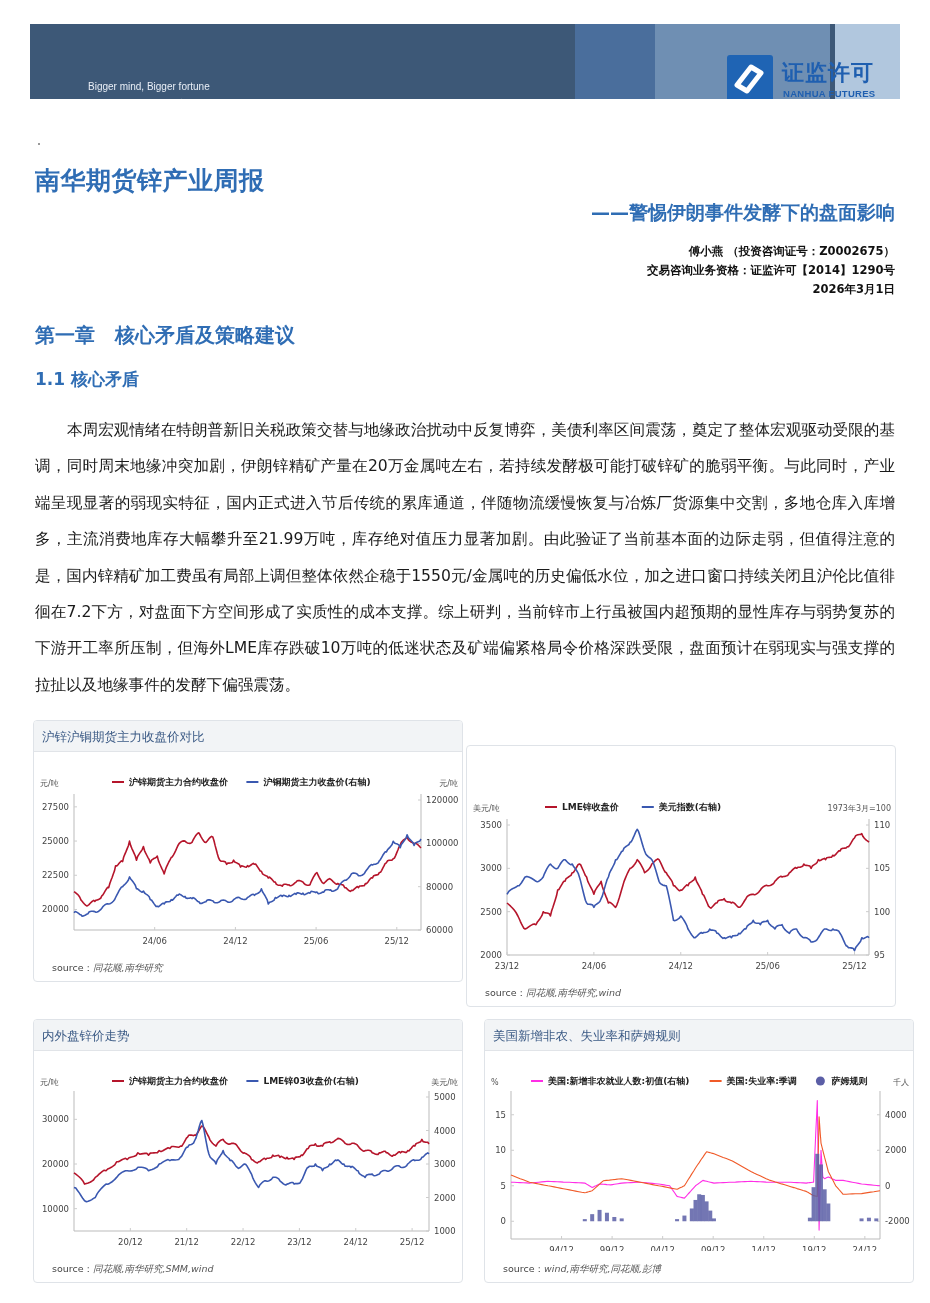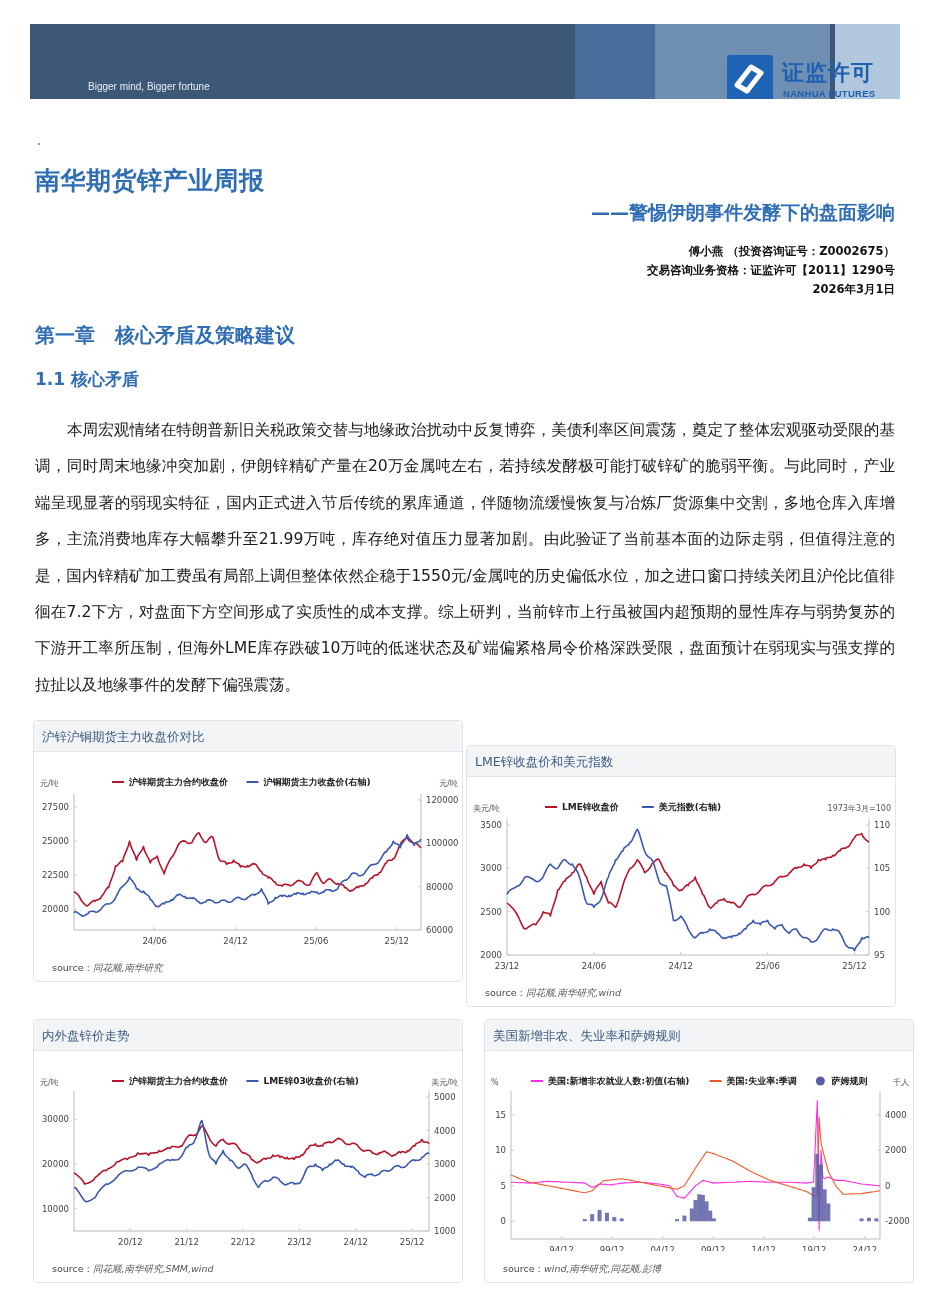--- a/index.html
+++ b/index.html
@@ -59,21 +59,21 @@
   </div>
   <div class="logo-cn">证监许可</div>
   <div class="logo-en">NANHUA FUTURES</div>
 </div>
 <div class="tiny-dot"></div>
 
 <div class="title">南华期货锌产业周报</div>
 <div class="subtitle">——警惕伊朗事件发酵下的盘面影响</div>
 <div class="meta">
   <div>傅小燕 （投资咨询证号：Z0002675）</div>
-  <div>交易咨询业务资格：证监许可【2011】1290号</div>
+  <div>交易咨询业务资格：证监许可【2014】1290号</div>
   <div>2026年3月1日</div>
 </div>
 
 <div class="h1">第一章　核心矛盾及策略建议</div>
 <div class="h2">1.1 核心矛盾</div>
 <div class="para">本周宏观情绪在特朗普新旧关税政策交替与地缘政治扰动中反复博弈，美债利率区间震荡，奠定了整体宏观驱动受限的基调，同时周末地缘冲突加剧，伊朗锌精矿产量在20万金属吨左右，若持续发酵极可能打破锌矿的脆弱平衡。与此同时，产业端呈现显著的弱现实特征，国内正式进入节后传统的累库通道，伴随物流缓慢恢复与冶炼厂货源集中交割，多地仓库入库增多，主流消费地库存大幅攀升至21.99万吨，库存绝对值压力显著加剧。由此验证了当前基本面的边际走弱，但值得注意的是，国内锌精矿加工费虽有局部上调但整体依然企稳于1550元/金属吨的历史偏低水位，加之进口窗口持续关闭且沪伦比值徘徊在7.2下方，对盘面下方空间形成了实质性的成本支撑。综上研判，当前锌市上行虽被国内超预期的显性库存与弱势复苏的下游开工率所压制，但海外LME库存跌破10万吨的低迷状态及矿端偏紧格局令价格深跌受限，盘面预计在弱现实与强支撑的拉扯以及地缘事件的发酵下偏强震荡。</div>
 
 <div class="panel p1">
   <div class="ph">沪锌沪铜期货主力收盘价对比</div>
   <svg class="chart" id="chart0" viewBox="0 0 430 200" width="430" height="200">
@@ -110,21 +110,20 @@
       <text x="95" y="33" class="lg">沪锌期货主力合约收盘价</text>
       <line x1="212.4" y1="30" x2="224.4" y2="30" stroke="#3a58b0" stroke-width="2"></line>
       <text x="229.4" y="33" class="lg">沪铜期货主力收盘价(右轴)</text>
       <polyline points="40.0,139.7 41.2,140.4 42.3,141.3 43.5,142.3 44.6,143.6 45.8,145.2 46.9,147.9 48.1,149.2 49.3,150.7 50.4,152.0 51.6,153.1 52.7,153.9 53.9,153.4 55.0,152.6 56.2,151.3 57.4,150.1 58.5,149.1 59.7,148.4 60.8,149.3 62.0,148.2 63.1,147.9 64.3,147.6 65.4,147.0 66.6,146.3 67.8,143.8 68.9,142.9 70.1,140.8 71.2,138.9 72.4,137.0 73.5,135.4 74.7,135.6 75.9,131.2 77.0,128.2 78.2,125.2 79.3,122.1 80.5,118.8 81.6,113.7 82.8,113.9 84.0,112.7 85.1,111.3 86.3,110.0 87.4,108.9 88.6,109.6 89.7,105.0 90.9,102.1 92.1,99.4 93.2,96.6 94.4,93.7 95.5,89.1 96.7,93.6 97.8,96.3 99.0,98.9 100.1,101.4 101.3,104.0 102.5,108.2 103.6,104.5 104.8,102.6 105.9,100.9 107.1,99.2 108.2,97.6 109.4,94.5 110.6,98.8 111.7,101.2 112.9,103.5 114.0,105.6 115.2,107.7 116.3,110.9 117.5,108.2 118.7,107.3 119.8,106.5 121.0,106.0 122.1,105.5 123.3,104.1 124.4,108.6 125.6,111.5 126.8,114.2 127.9,116.6 129.1,119.0 130.2,121.9 131.4,117.7 132.5,114.9 133.7,112.3 134.8,110.0 136.0,107.9 137.2,105.5 138.3,104.8 139.5,102.9 140.6,100.8 141.8,98.4 142.9,95.8 144.1,93.2 145.3,91.3 146.4,90.3 147.6,89.6 148.7,89.1 149.9,88.9 151.0,89.1 152.2,90.3 153.4,90.9 154.5,91.3 155.7,91.4 156.8,91.2 158.0,90.4 159.1,88.0 160.3,85.9 161.4,84.1 162.6,82.5 163.8,81.2 164.9,80.8 166.1,83.0 167.2,85.1 168.4,87.1 169.5,88.8 170.7,90.2 171.9,90.4 173.0,89.2 174.2,87.7 175.3,86.3 176.5,85.2 177.6,84.4 178.8,84.9 180.0,88.8 181.1,93.4 182.3,97.8 183.4,102.0 184.6,105.9 185.7,108.2 186.9,109.1 188.1,109.2 189.2,109.3 190.4,109.6 191.5,110.1 192.7,112.3 193.8,111.1 195.0,111.1 196.2,111.0 197.3,110.8 198.5,110.4 199.6,108.2 200.8,110.1 201.9,110.6 203.1,111.1 204.2,111.7 205.4,112.5 206.6,115.1 207.7,113.8 208.9,114.2 210.0,114.6 211.2,115.0 212.3,115.2 213.5,113.7 214.7,114.7 215.8,113.9 217.0,113.0 218.1,112.2 219.3,111.4 220.4,112.3 221.6,112.1 222.8,113.7 223.9,115.4 225.1,117.2 226.2,119.0 227.4,119.2 228.5,121.8 229.7,122.6 230.9,123.2 232.0,123.7 233.2,124.2 234.3,126.0 235.5,125.1 236.6,126.1 237.8,127.2 238.9,128.5 240.1,129.9 241.3,130.1 242.4,132.3 243.6,132.9 244.7,133.2 245.9,133.3 247.0,133.4 248.2,134.2 249.4,132.5 250.5,132.2 251.7,132.3 252.8,132.6 254.0,133.0 255.1,132.8 256.3,133.8 257.5,133.5 258.6,132.9 259.8,132.0 260.9,130.9 262.1,130.1 263.2,128.8 264.4,128.6 265.6,128.6 266.7,128.9 267.9,129.5 269.0,130.1 270.2,131.7 271.3,132.5 272.5,133.0 273.6,133.3 274.8,133.3 276.0,132.8 277.1,129.8 278.3,127.4 279.4,125.1 280.6,123.2 281.7,121.5 282.9,120.5 284.1,123.1 285.2,125.4 286.4,127.5 287.5,129.4 288.7,130.9 289.8,131.5 291.0,130.3 292.2,129.1 293.3,128.0 294.5,127.2 295.6,126.6 296.8,127.4 297.9,128.3 299.1,129.6 300.3,130.7 301.4,131.6 302.6,132.3 303.7,131.5 304.9,132.2 306.0,132.3 307.2,132.4 308.3,132.7 309.5,133.3 310.7,135.6 311.8,135.7 313.0,136.8 314.1,137.9 315.3,138.8 316.4,139.4 317.6,138.3 318.8,138.5 319.9,137.4 321.1,136.3 322.2,135.3 323.4,134.5 324.5,135.6 325.7,134.0 326.9,134.0 328.0,133.9 329.2,133.8 330.3,133.6 331.5,131.5 332.6,131.6 333.8,130.2 334.9,128.6 336.1,127.1 337.3,125.7 338.4,126.0 339.6,123.8 340.7,123.4 341.9,123.1 343.0,122.9 344.2,122.5 345.4,120.5 346.5,120.3 347.7,118.3 348.8,116.1 350.0,113.9 351.1,111.7 352.3,110.9 353.5,108.8 354.6,108.4 355.8,108.2 356.9,108.2 358.1,108.1 359.2,106.8 360.4,106.1 361.6,103.6 362.7,100.9 363.9,98.0 365.0,95.1 366.2,93.2 367.3,90.2 368.5,89.0 369.6,87.9 370.8,87.1 372.0,86.4 373.1,84.9 374.3,87.6 375.4,88.8 376.6,89.7 377.7,90.3 378.9,90.8 380.1,91.8 381.2,91.1 382.4,91.6 383.5,92.4 384.7,93.5 385.8,94.7 387.0,95.9" fill="none" stroke="#b5152b" stroke-width="1.6" stroke-linejoin="round"></polyline>
       <polyline points="40.0,160.7 41.2,159.5 42.3,159.9 43.5,160.6 44.6,161.4 45.8,162.4 46.9,162.8 48.1,164.1 49.3,164.0 50.4,163.6 51.6,163.0 52.7,162.2 53.9,161.8 55.0,160.0 56.2,159.5 57.4,159.2 58.5,159.2 59.7,159.4 60.8,159.6 62.0,160.3 63.1,160.0 64.3,159.5 65.4,158.7 66.6,157.7 67.8,156.3 68.9,154.6 70.1,153.5 71.2,152.6 72.4,152.0 73.5,151.7 74.7,152.0 75.9,151.7 77.0,151.1 78.2,150.3 79.3,149.2 80.5,147.8 81.6,145.5 82.8,143.1 84.0,140.8 85.1,138.6 86.3,136.7 87.4,135.1 88.6,134.7 89.7,133.3 90.9,132.3 92.1,131.1 93.2,129.7 94.4,128.0 95.5,124.9 96.7,126.9 97.8,128.2 99.0,129.7 100.1,131.4 101.3,133.3 102.5,136.8 103.6,136.9 104.8,137.9 105.9,138.9 107.1,139.7 108.2,140.2 109.4,139.0 110.6,141.0 111.7,141.8 112.9,142.6 114.0,143.5 115.2,144.7 116.3,147.7 117.5,148.0 118.7,149.7 119.8,151.4 121.0,153.1 122.1,154.5 123.3,154.2 124.4,154.8 125.6,153.9 126.8,152.9 127.9,151.9 129.1,151.1 130.2,152.0 131.4,150.1 132.5,149.9 133.7,149.8 134.8,149.7 136.0,149.5 137.2,147.7 138.3,148.3 139.5,147.2 140.6,145.8 141.8,144.5 142.9,143.1 144.1,143.3 145.3,142.0 146.4,142.6 147.6,143.3 148.7,144.1 149.9,144.9 151.0,144.4 152.2,146.3 153.4,146.4 154.5,146.3 155.7,146.1 156.8,145.8 158.0,146.6 159.1,145.6 160.3,146.2 161.4,147.1 162.6,148.3 163.8,149.4 164.9,149.8 166.1,151.4 167.2,151.4 168.4,151.1 169.5,150.6 170.7,150.0 171.9,149.8 173.0,148.2 174.2,147.9 175.3,147.9 176.5,148.1 177.6,148.5 178.8,148.8 180.0,150.3 181.1,150.7 182.3,150.8 183.4,150.7 184.6,150.3 185.7,149.8 186.9,148.6 188.1,148.2 189.2,148.1 190.4,148.2 191.5,148.6 192.7,149.4 193.8,150.1 195.0,150.2 196.2,150.1 197.3,149.7 198.5,149.1 199.6,147.7 200.8,146.8 201.9,146.1 203.1,145.6 204.2,145.4 205.4,145.5 206.6,146.6 207.7,146.9 208.9,147.3 210.0,147.5 211.2,147.4 212.3,147.1 213.5,145.5 214.7,144.9 215.8,144.0 217.0,143.1 218.1,142.5 219.3,142.2 220.4,143.3 221.6,142.2 222.8,141.7 223.9,141.2 225.1,140.5 226.2,139.5 227.4,136.8 228.5,139.7 229.7,141.6 230.9,143.5 232.0,145.6 233.2,147.9 234.3,152.0 235.5,150.3 236.6,149.9 237.8,149.4 238.9,148.9 240.1,148.1 241.3,145.5 242.4,146.2 243.6,145.4 244.7,144.6 245.9,143.8 247.0,143.2 248.2,144.4 249.4,143.2 250.5,143.5 251.7,144.0 252.8,144.5 254.0,144.8 255.1,143.3 256.3,144.4 257.5,143.7 258.6,142.9 259.8,142.1 260.9,141.4 262.1,142.3 263.2,140.7 264.4,140.9 265.6,141.3 266.7,141.8 267.9,142.2 269.0,141.2 270.2,142.7 271.3,142.4 272.5,141.8 273.6,141.2 274.8,140.6 276.0,141.2 277.1,139.4 278.3,139.5 279.4,139.7 280.6,140.1 281.7,140.6 282.9,140.1 284.1,141.6 285.2,141.6 286.4,141.2 287.5,140.7 288.7,140.0 289.8,140.1 291.0,138.2 292.2,137.8 293.3,137.7 294.5,137.8 295.6,138.1 296.8,137.9 297.9,139.2 299.1,139.1 300.3,138.8 301.4,138.2 302.6,137.5 303.7,136.8 304.9,134.1 306.0,132.4 307.2,131.0 308.3,129.8 309.5,128.9 310.7,128.2 311.8,128.2 313.0,127.5 314.1,126.5 315.3,125.2 316.4,123.7 317.6,121.7 318.8,121.1 319.9,121.1 321.1,121.2 322.2,121.6 323.4,122.3 324.5,123.8 325.7,123.8 326.9,123.6 328.0,123.2 329.2,122.5 330.3,121.6 331.5,119.5 332.6,118.0 333.8,116.4 334.9,114.9 336.1,113.6 337.3,112.6 338.4,113.0 339.6,112.4 340.7,112.3 341.9,112.1 343.0,111.6 344.2,110.9 345.4,108.7 346.5,107.4 347.7,105.3 348.8,103.3 350.0,101.5 351.1,99.9 352.3,100.0 353.5,97.8 354.6,96.6 355.8,95.4 356.9,94.1 358.1,92.5 359.2,89.2 360.4,90.9 361.6,91.4 362.7,91.8 363.9,92.4 365.0,93.1 366.2,95.7 367.3,92.6 368.5,91.0 369.6,89.5 370.8,87.9 372.0,86.2 373.1,82.7 374.3,85.6 375.4,86.9 376.6,88.0 377.7,89.2 378.9,90.5 380.1,93.5 381.2,91.1 382.4,90.5 383.5,90.0 384.7,89.6 385.8,89.1 387.0,87.0" fill="none" stroke="#3a58b0" stroke-width="1.6" stroke-linejoin="round"></polyline>
     </svg>
   <div class="src"><span>source：</span><i>同花顺,南华研究</i></div>
 </div>
 
 <div class="panel p2">
-  <div class="ph">LME锌收盘价和美元指数</div>
   <svg class="chart" id="chart1" viewBox="0 0 430 200" width="430" height="200">
       <line x1="40" y1="42" x2="40" y2="178" stroke="#bbb" stroke-width="1"></line>
       <line x1="402" y1="42" x2="402" y2="178" stroke="#bbb" stroke-width="1"></line>
       <line x1="40" y1="178" x2="402" y2="178" stroke="#bbb" stroke-width="1"></line>
       <text x="6" y="34" class="un">美元/吨</text>
       <text x="424" y="34" class="un" text-anchor="end">1973年3月=100</text>
       <text x="35" y="181" class="tk" text-anchor="end">2000</text>
       <line x1="40" y1="178" x2="43" y2="178" stroke="#ccc"></line>
       <text x="35" y="137.66666666666669" class="tk" text-anchor="end">2500</text>
       <line x1="40" y1="134.66666666666669" x2="43" y2="134.66666666666669" stroke="#ccc"></line>

